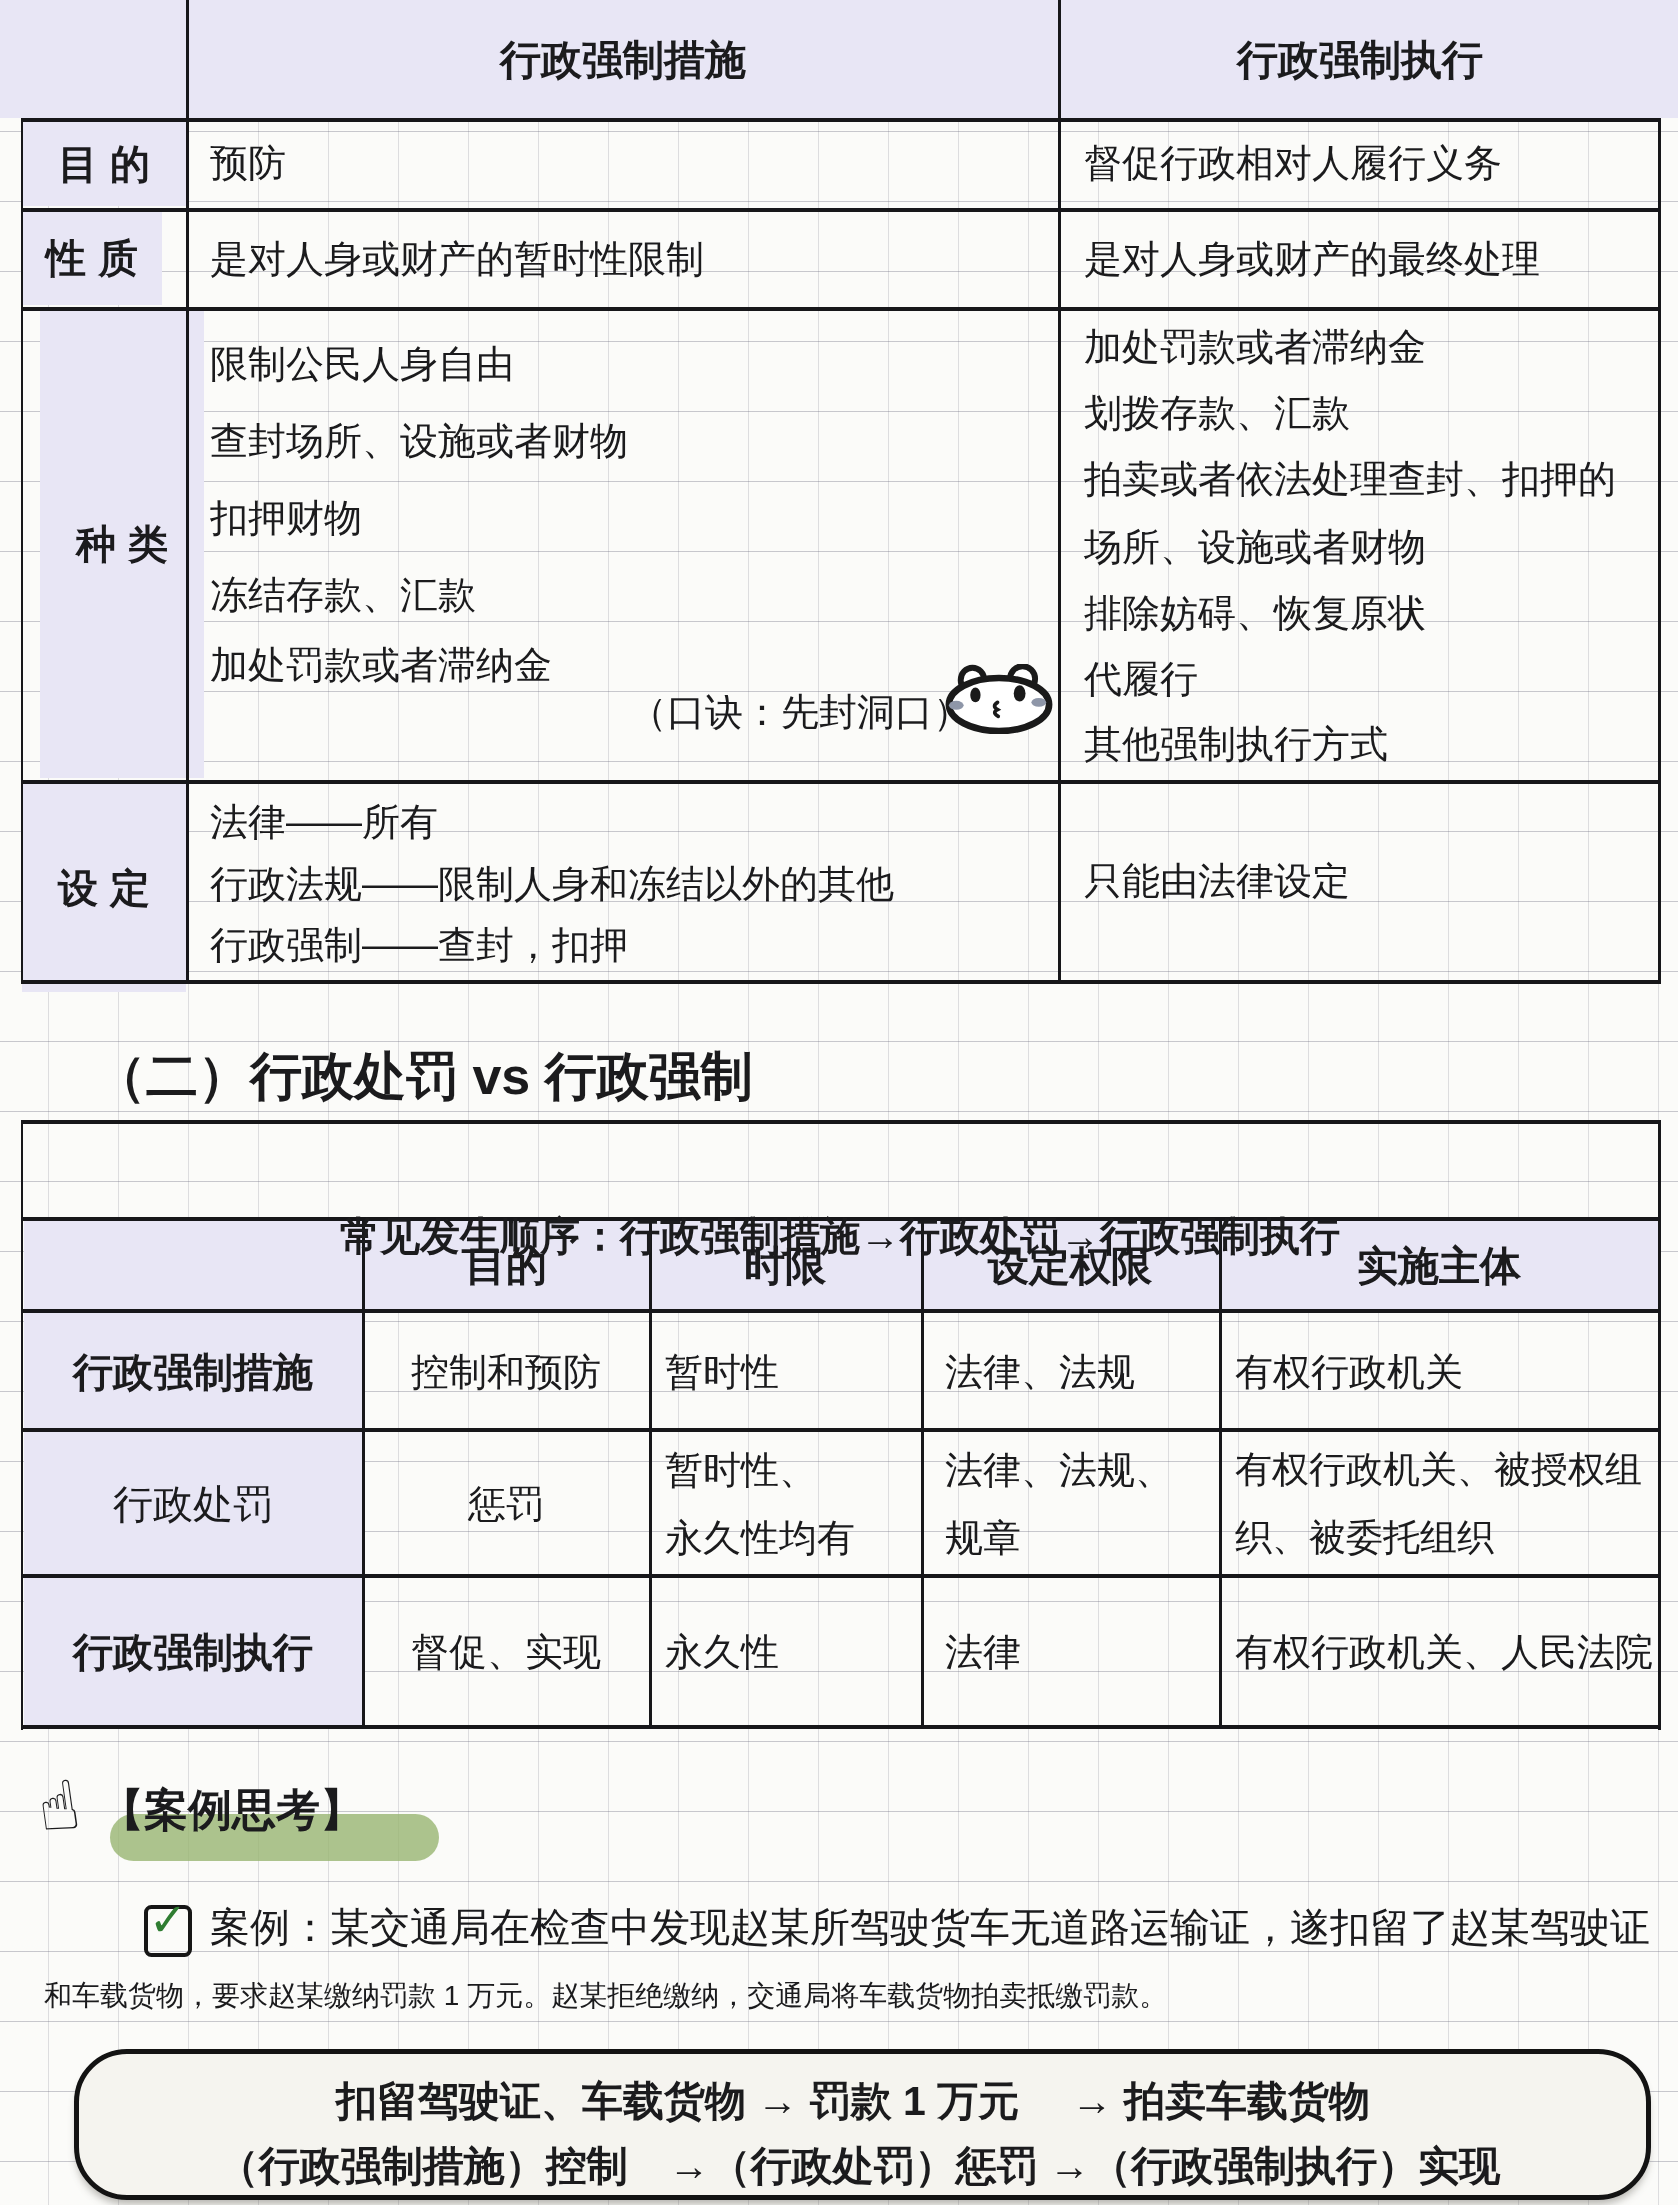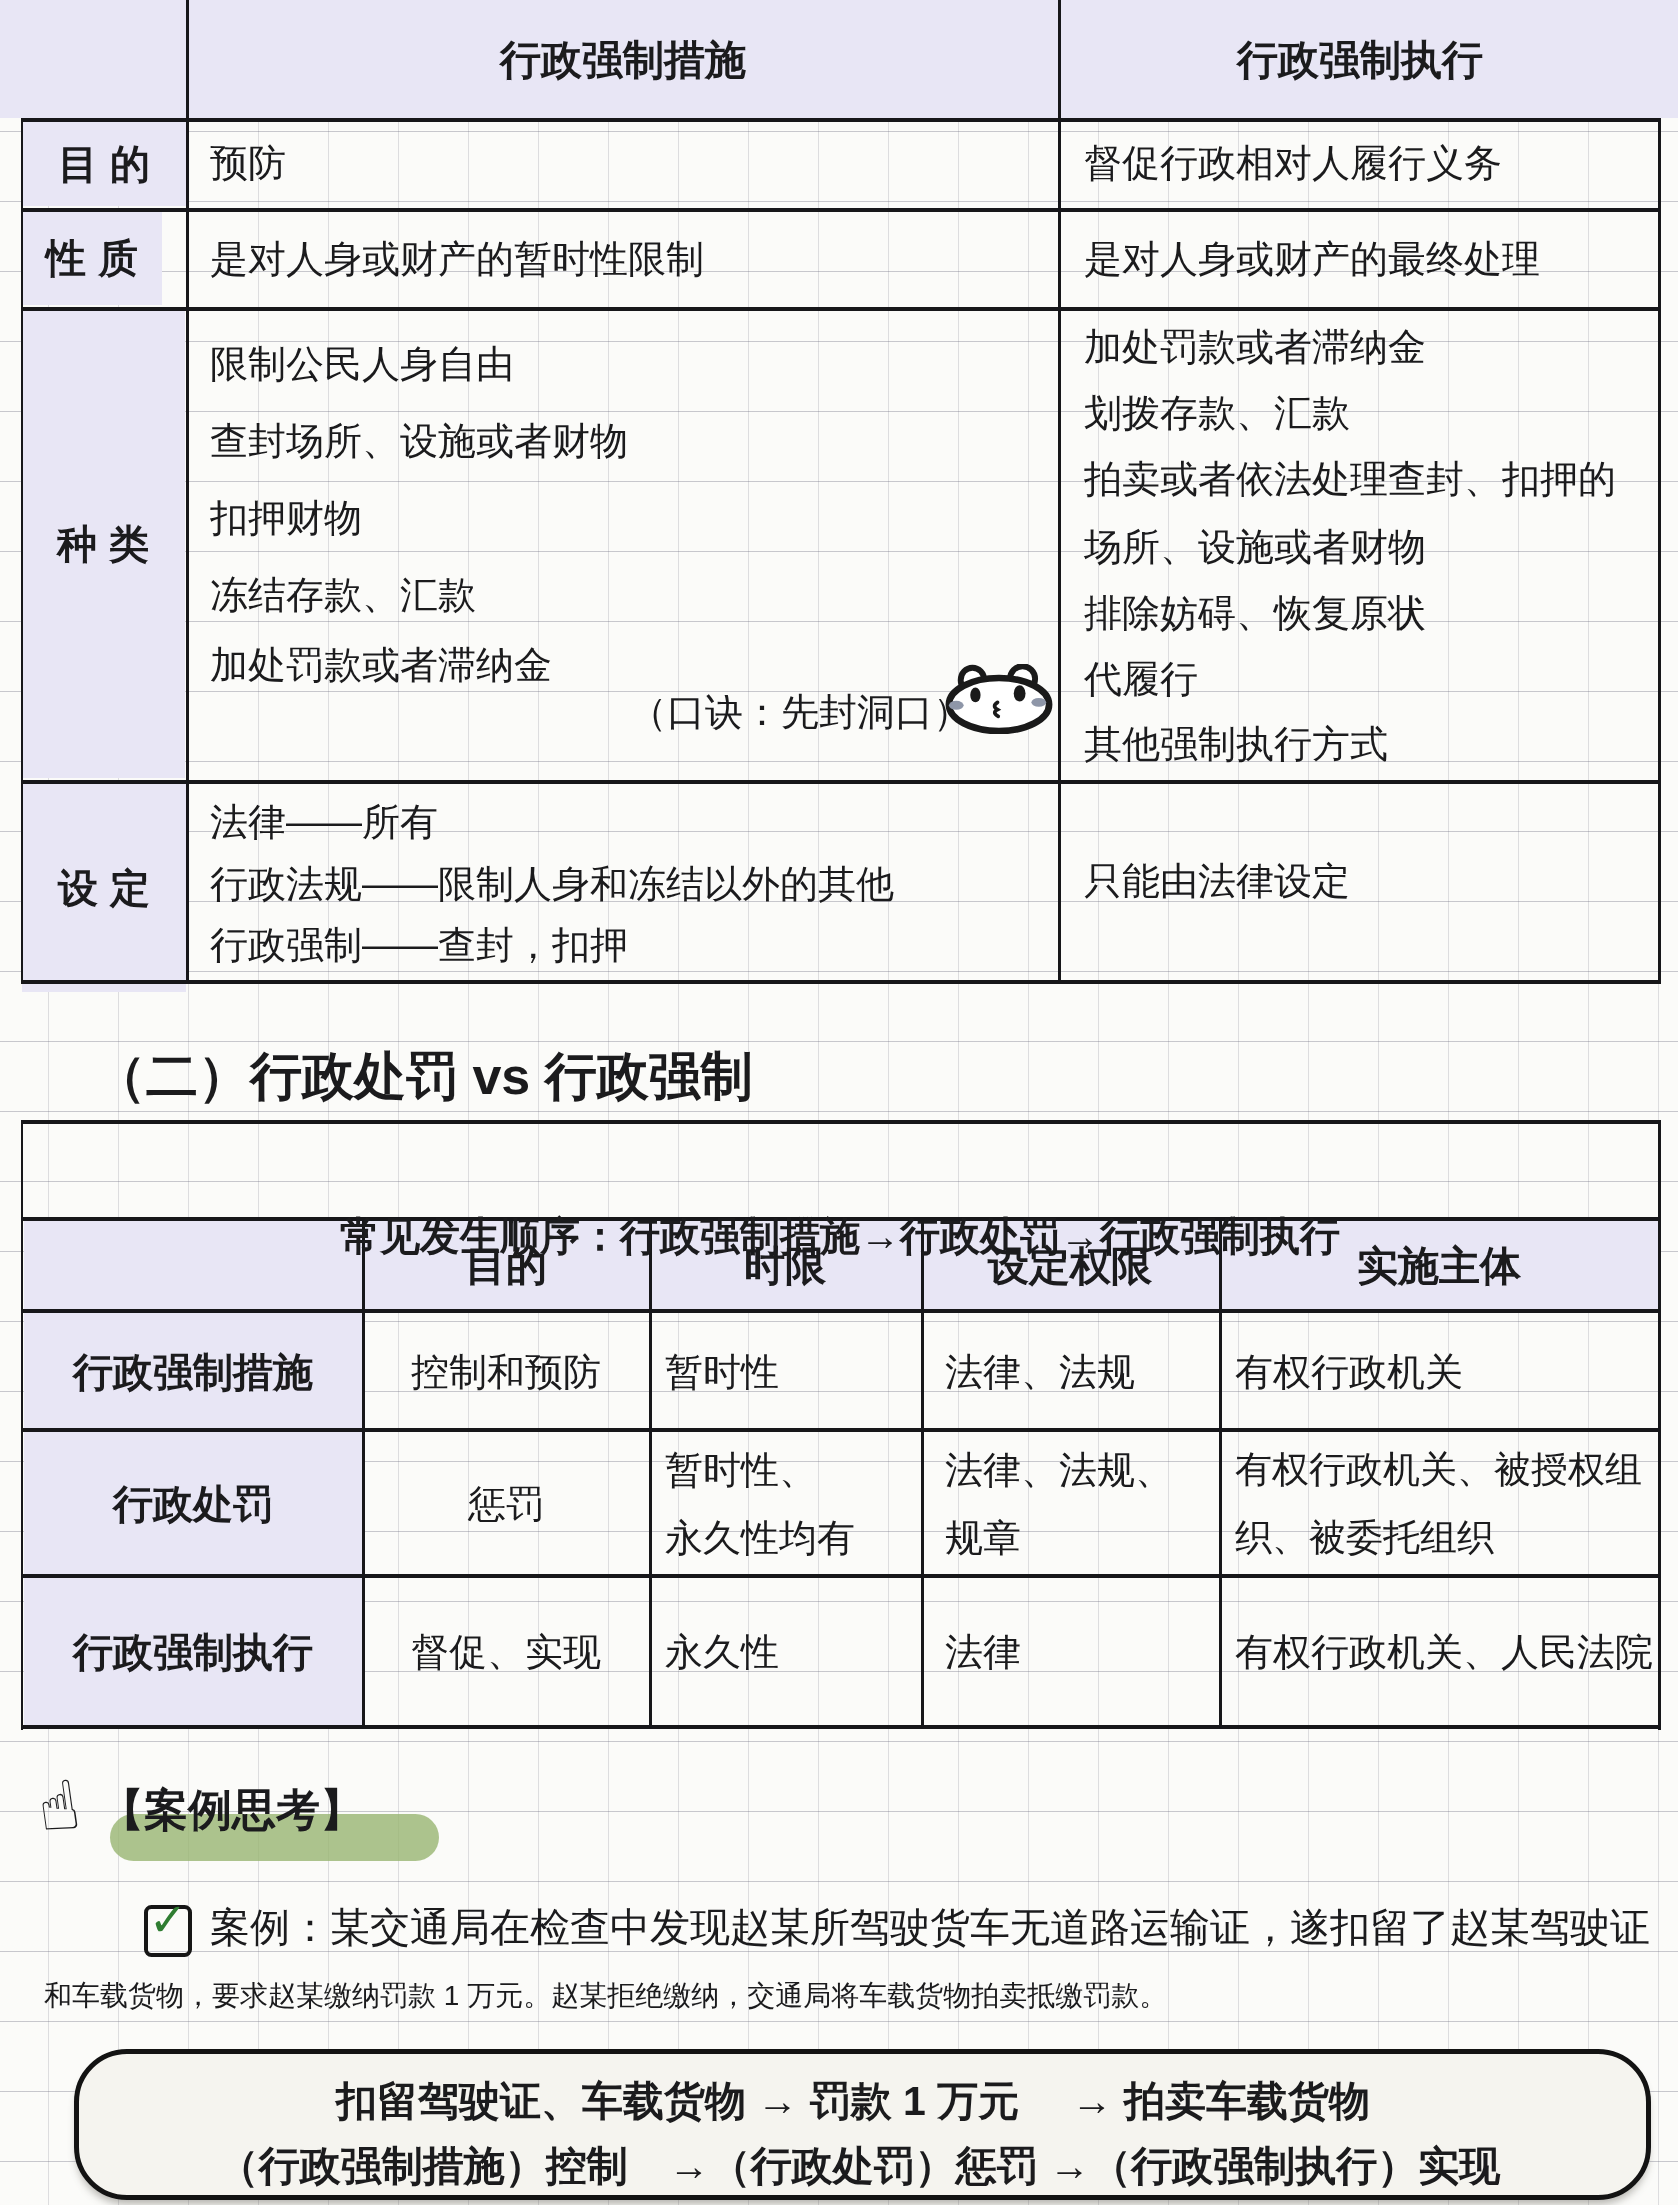--- a/index.html
+++ b/index.html
@@ -53,21 +53,21 @@
   <div class="grid"></div>
 
   <div>
 
     <div class="lav" style="left:0;top:0;width:1678px;height:118px"></div>
     <div class="t hdr cx" style="left:623px;top:60px">行政强制措施</div>
     <div class="t hdr cx" style="left:1360px;top:60px">行政强制执行</div>
 
     <div class="cellbox sp" style="left:22px;top:122px;width:164px;height:84px">目的</div>
     <div class="cellbox sp" style="left:22px;top:212px;width:140px;height:93px">性质</div>
-    <div class="cellbox sp" style="left:21px;top:311px;width:164px;height:467px">种类</div>
+    <div class="cellbox sp" style="left:40px;top:311px;width:164px;height:467px">种类</div>
     <div class="cellbox sp" style="left:22px;top:784px;width:164px;height:208px">设定</div>
 
     <div class="vl" style="left:186px;top:0;height:984px"></div>
     <div class="vl" style="left:1058px;top:0;height:984px"></div>
     <div class="vl" style="left:20.6px;top:118px;height:866px"></div>
     <div class="vl" style="left:1658px;top:118px;height:866px"></div>
     <div class="hl" style="left:20.6px;top:118px;width:1640px"></div>
     <div class="hl" style="left:20.6px;top:208px;width:1640px"></div>
     <div class="hl" style="left:20.6px;top:307px;width:1640px"></div>
     <div class="hl" style="left:20.6px;top:780px;width:1640px"></div>
@@ -141,21 +141,21 @@
     <div class="t hdr cx" style="left:785px;top:1266px">时限</div>
     <div class="t hdr cx" style="left:1070px;top:1266px">设定权限</div>
     <div class="t hdr cx" style="left:1439px;top:1266px">实施主体</div>
 
     <div class="t cx" style="left:193px;top:1372px;font-weight:700;font-size:40px">行政强制措施</div>
     <div class="t cx" style="left:506px;top:1372px">控制和预防</div>
     <div class="t" style="left:665px;top:1372px">暂时性</div>
     <div class="t" style="left:945px;top:1372px">法律、法规</div>
     <div class="t" style="left:1235px;top:1372px">有权行政机关</div>
 
-    <div class="t cx" style="left:193px;top:1504px;font-weight:700;font-size:40px">行政处罚</div>
+    <div class="t cx" style="left:193px;top:1504px;font-weight:400;font-size:40px">行政处罚</div>
     <div class="t cx" style="left:506px;top:1504px">惩罚</div>
     <div class="t" style="left:665px;top:1470px">暂时性、</div>
     <div class="t" style="left:665px;top:1538px">永久性均有</div>
     <div class="t" style="left:945px;top:1470px">法律、法规、</div>
     <div class="t" style="left:945px;top:1538px">规章</div>
     <div class="t small" style="left:1235px;top:1470px">有权行政机关、被授权组</div>
     <div class="t small" style="left:1235px;top:1538px">织、被委托组织</div>
 
     <div class="t cx" style="left:193px;top:1652px;font-weight:700;font-size:40px">行政强制执行</div>
     <div class="t cx" style="left:506px;top:1652px">督促、实现</div>

